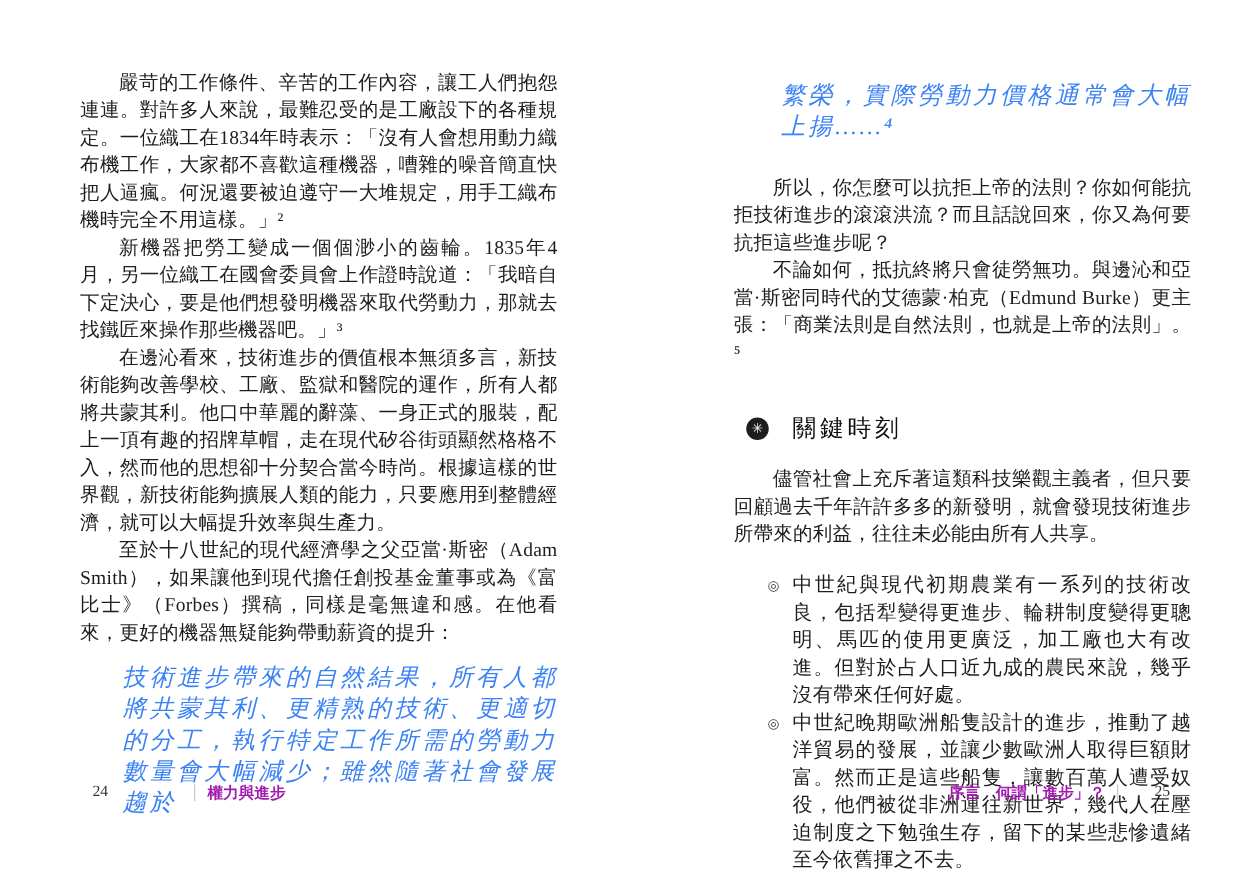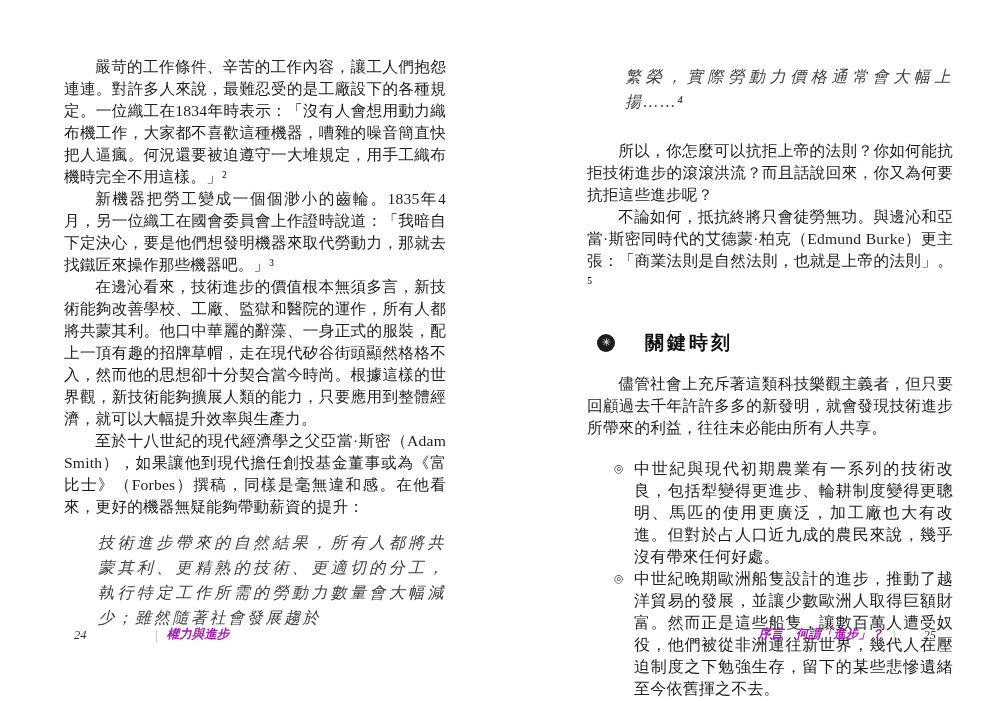--- a/index.html
+++ b/index.html
@@ -19,25 +19,25 @@
   .body-para {
     font-size: 15.6px;
     line-height: 22px;
     text-align: justify;
     text-indent: 2em;
     letter-spacing: 0.2px;
   }
 
   .quote {
     font-style: italic;
-    font-size: 16px;
+    font-size: 19px;
     line-height: 25px;
     letter-spacing: 2.6px;
     text-align: justify;
-    color: #404040;
+    color: #3b82f6;
   }
   .quote-left { margin-top: 12px; padding-left: 34px; }
   .quote-cont { margin-top: 8px; padding-left: 38px; margin-bottom: 26px; }
 
   .section-heading {
     margin-top: 36px;
     margin-bottom: 17px;
     display: flex;
     align-items: center;
     font-family: "Liberation Sans", "DejaVu Sans", sans-serif;
@@ -49,23 +49,23 @@
     width: 18px; height: 18px;
     margin-left: 10px;
     border-radius: 50%;
     background: #1d1d1d;
     color: #ffffff;
     font-size: 11px;
     line-height: 18px;
     font-family: "DejaVu Sans", sans-serif;
   }
   .heading-text {
-    margin-left: 30px;
+    margin-left: 19px;
     font-size: 19px;
-    font-weight: bold;
+    font-weight: normal;
     letter-spacing: 3px;
     color: #111;
   }
 
   .bullet-list { list-style: none; margin-top: 19px; }
   .bullet-item { display: flex; align-items: flex-start; }
   .bullet-marker {
     flex: 0 0 20px;
     margin-left: 27px;
     padding-top: 4px;
@@ -79,23 +79,22 @@
     line-height: 22px;
     text-align: justify;
     letter-spacing: 0.2px;
   }
 
   .footer {
     position: absolute;
     top: 626px;
     font-size: 12px;
     display: flex;
-    align-items: flex-end;
+    align-items: flex-start;
     white-space: nowrap;
-    font-style: italic;
   }
   .footer-left { left: 74px; }
   .footer-right { right: 64px; }
   .footer-sep { color: #aaaaaa; font-size: 12px; transform: scaleY(1.2); }
   .footer-title {
     font-family: "Liberation Sans", "DejaVu Sans", sans-serif;
     font-weight: bold;
     font-size: 12.5px;
     color: #a21caf;
   }

